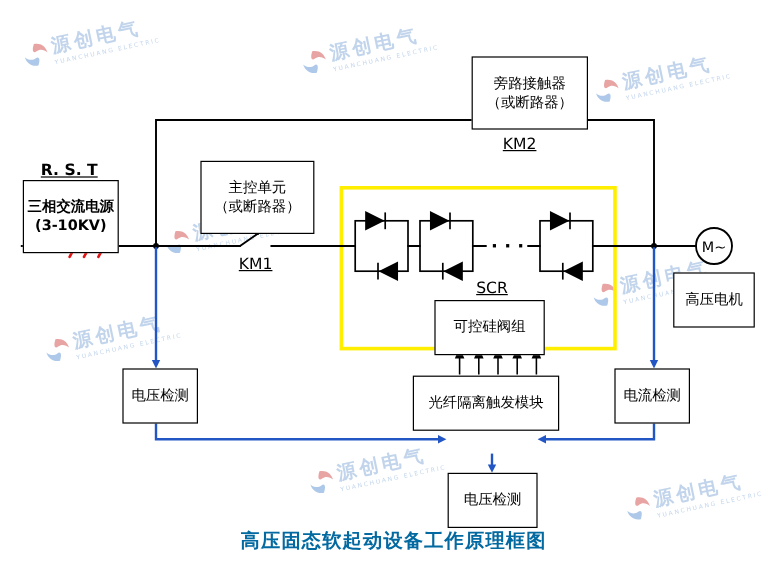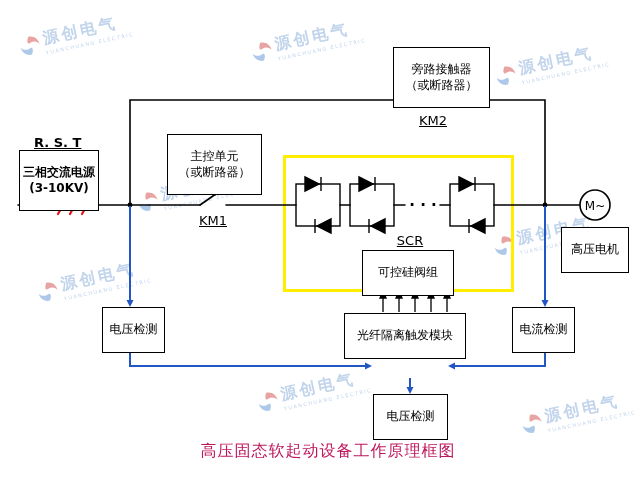--- a/index.html
+++ b/index.html
@@ -15,21 +15,21 @@
   
   .scr-outline{position:absolute;z-index:1;border:3px solid #ffee00;background:transparent;}
   
   #wires{position:absolute;left:0;top:0;z-index:2;pointer-events:none;}
   
   .box{position:absolute;z-index:3;border:1px solid #000;background:#fff;
        font-size:12px;line-height:1.3;text-align:center;padding:14px 3px;box-sizing:border-box;}
   .bold{font-weight:bold;}
   .lbl{position:absolute;z-index:3;font-size:13px;white-space:nowrap;text-decoration:underline;}
   .title{position:absolute;z-index:3;left:16px;right:0;top:441px;text-align:center;
-         font-size:16px;font-weight:normal;color:#be185d;letter-spacing:1px;}
+         font-size:16px;font-weight:bold;color:#0369a1;letter-spacing:1px;}
 </style>
 </head>
 <body>
 
 <div id="canvas">
 
   <div class="wm" style="left:18px;top:22px">
     <svg class="wm-logo" width="22" height="22" viewBox="0 0 24 24">
       <path d="M12,2 C18,2 22,6 22.5,12 C20,8.5 16,7.5 13,9 C10,10.5 8.5,8 12,2 Z" fill="#d24a4a"></path>
       <path d="M12,22 C6,22 2,18 1.5,12 C4,15.5 8,16.5 11,15 C14,13.5 15.5,16 12,22 Z" fill="#5e93d3"></path>

